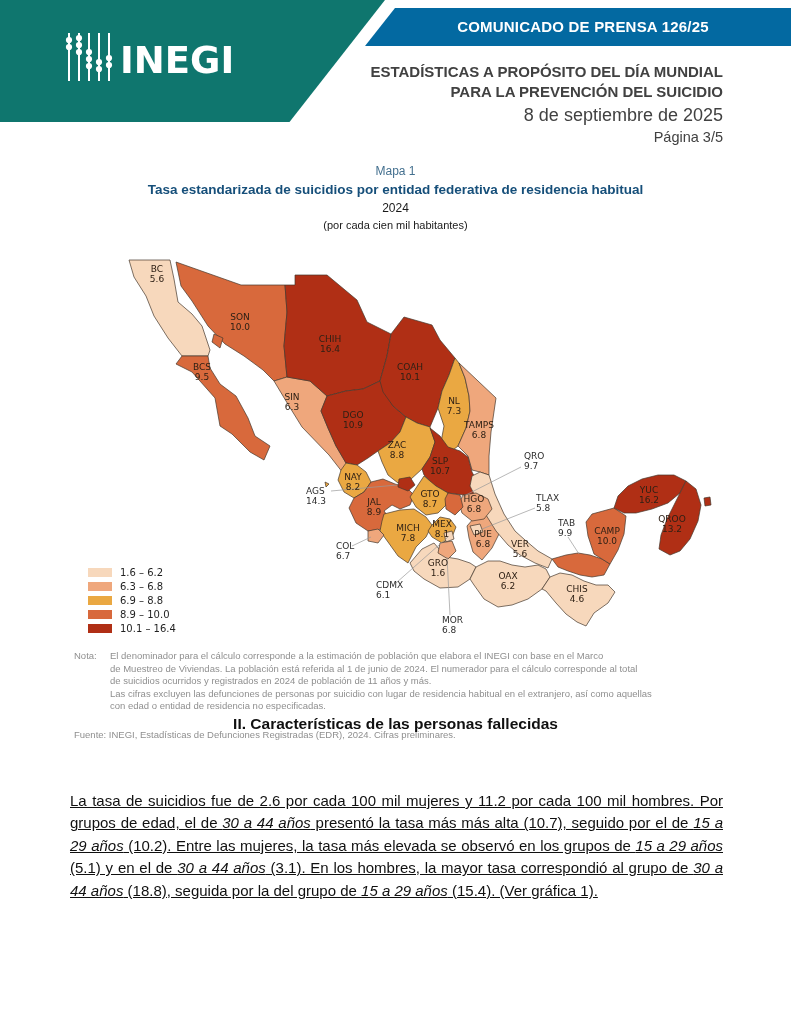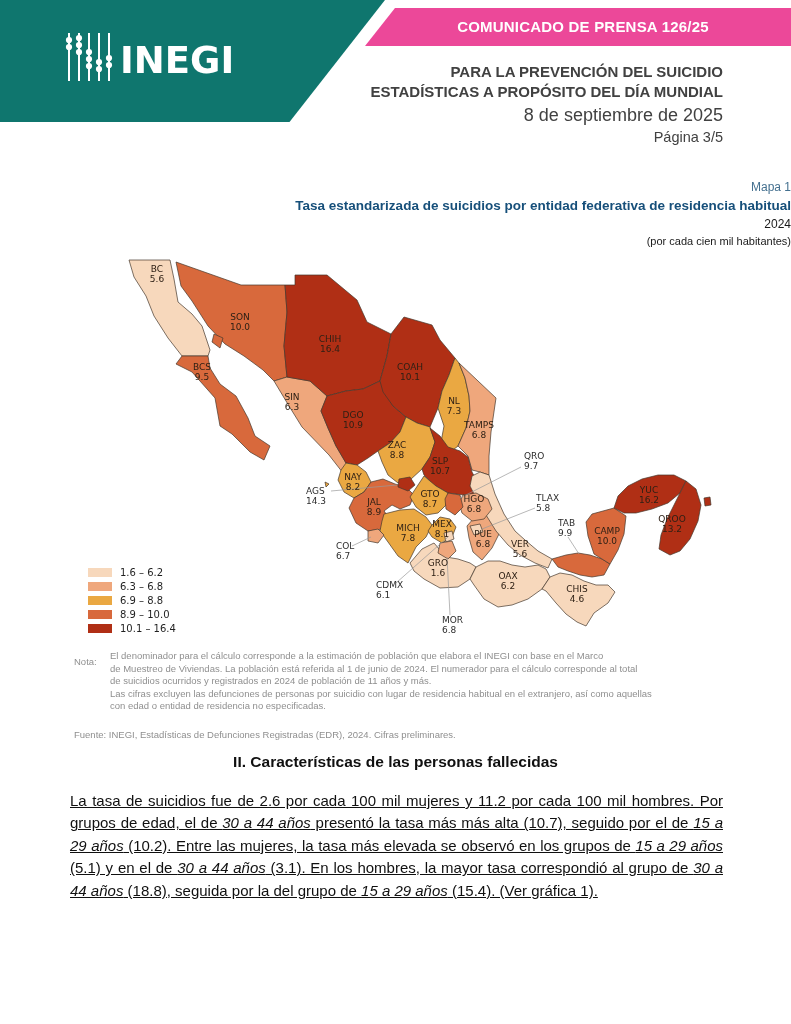--- a/index.html
+++ b/index.html
@@ -10,45 +10,45 @@
   }
   
   .dark-block {
     position:absolute; left:0; top:0; width:385px; height:122px;
     background:#0f766e;
     clip-path:polygon(0 0, 100% 0, 75.2% 100%, 0 100%);
   }
   .logo-svg { position:absolute; left:64px; top:30px; }
   .teal-banner {
     position:absolute; left:365px; top:8px; width:426px; height:38px;
-    background:#ec4899; clip-path:polygon(30px 0, 100% 0, 100% 100%, 0 100%);
+    background:#0369a1; clip-path:polygon(30px 0, 100% 0, 100% 100%, 0 100%);
     color:#fff; font-weight:bold; font-size:15px; letter-spacing:0.2px;
     text-align:center; line-height:38px; padding-left:40px; padding-right:30px;
     white-space:nowrap;
   }
   .header-right { position:absolute; right:68px; top:62px; text-align:right; color:#414141; }
   .header-title { font-size:15px; font-weight:bold; line-height:19.5px; }
   .header-date  { font-size:18px; margin-top:4px; }
   .header-page  { font-size:14.5px; margin-top:3px; }
   
-  .map-head  { position:absolute; left:0; top:180px; width:100%; text-align:right; }
+  .map-head  { position:absolute; left:0; top:164px; width:100%; text-align:center; }
   .map-label { font-size:12px; color:#44708F; margin-bottom:4px; }
   .map-title { font-size:13.5px; font-weight:bold; color:#164F7A; margin-bottom:4px; }
   .map-year  { font-size:12px; color:#1a1a1a; margin-bottom:4px; }
   .map-units { font-size:11px; color:#1a1a1a; }
   #mexico-map { position:absolute; left:80px; top:246px; }
   svg text { font-family:"DejaVu Sans", sans-serif; }
   
   .note { position:absolute; left:74px; top:650px; width:662px;
           font-size:9.5px; line-height:12.5px; color:#8F8F8F; }
   .note-row { display:flex; }
-  .note-label { width:36px; flex:none;margin-top:6px; }
+  .note-label { width:36px; flex:none; }
   .fuente { margin-top:16px; }
   
-  .section-heading { position:absolute; left:0; top:753px; width:100%; text-align:center;
+  .section-heading { position:absolute; left:0; top:715px; width:100%; text-align:center;
                      font-size:15.5px; font-weight:bold; color:#101010; }
   .body-text { position:absolute; left:70px; top:790px; width:653px;
                font-size:15px; line-height:22.4px; color:#101010; text-align:justify;text-decoration:underline; }
 </style>
 </head>
 <body>
 
 <div class="page">
 
   <div class="dark-block">
@@ -75,22 +75,22 @@
       <text x="56" y="43" font-size="37" font-weight="bold" fill="#ffffff">INEGI</text>
     </svg>
   </div>
 
   <div class="teal-banner">
     <span>COMUNICADO DE PRENSA 126/25</span>
   </div>
 
   <div class="header-right">
     <div class="header-title">
+      <div>ESTADÍSTICAS A PROPÓSITO DEL DÍA MUNDIAL</div>
       <div>PARA LA PREVENCIÓN DEL SUICIDIO</div>
-      <div>ESTADÍSTICAS A PROPÓSITO DEL DÍA MUNDIAL</div>
     </div>
     <div class="header-date">8 de septiembre de 2025</div>
     <div class="header-page">Página 3/5</div>
   </div>
 
   <div class="map-head">
     <div class="map-label">Mapa 1</div>
     <div class="map-title">Tasa estandarizada de suicidios por entidad federativa de residencia habitual</div>
     <div class="map-year">2024</div>
     <div class="map-units">(por cada cien mil habitantes)</div>

